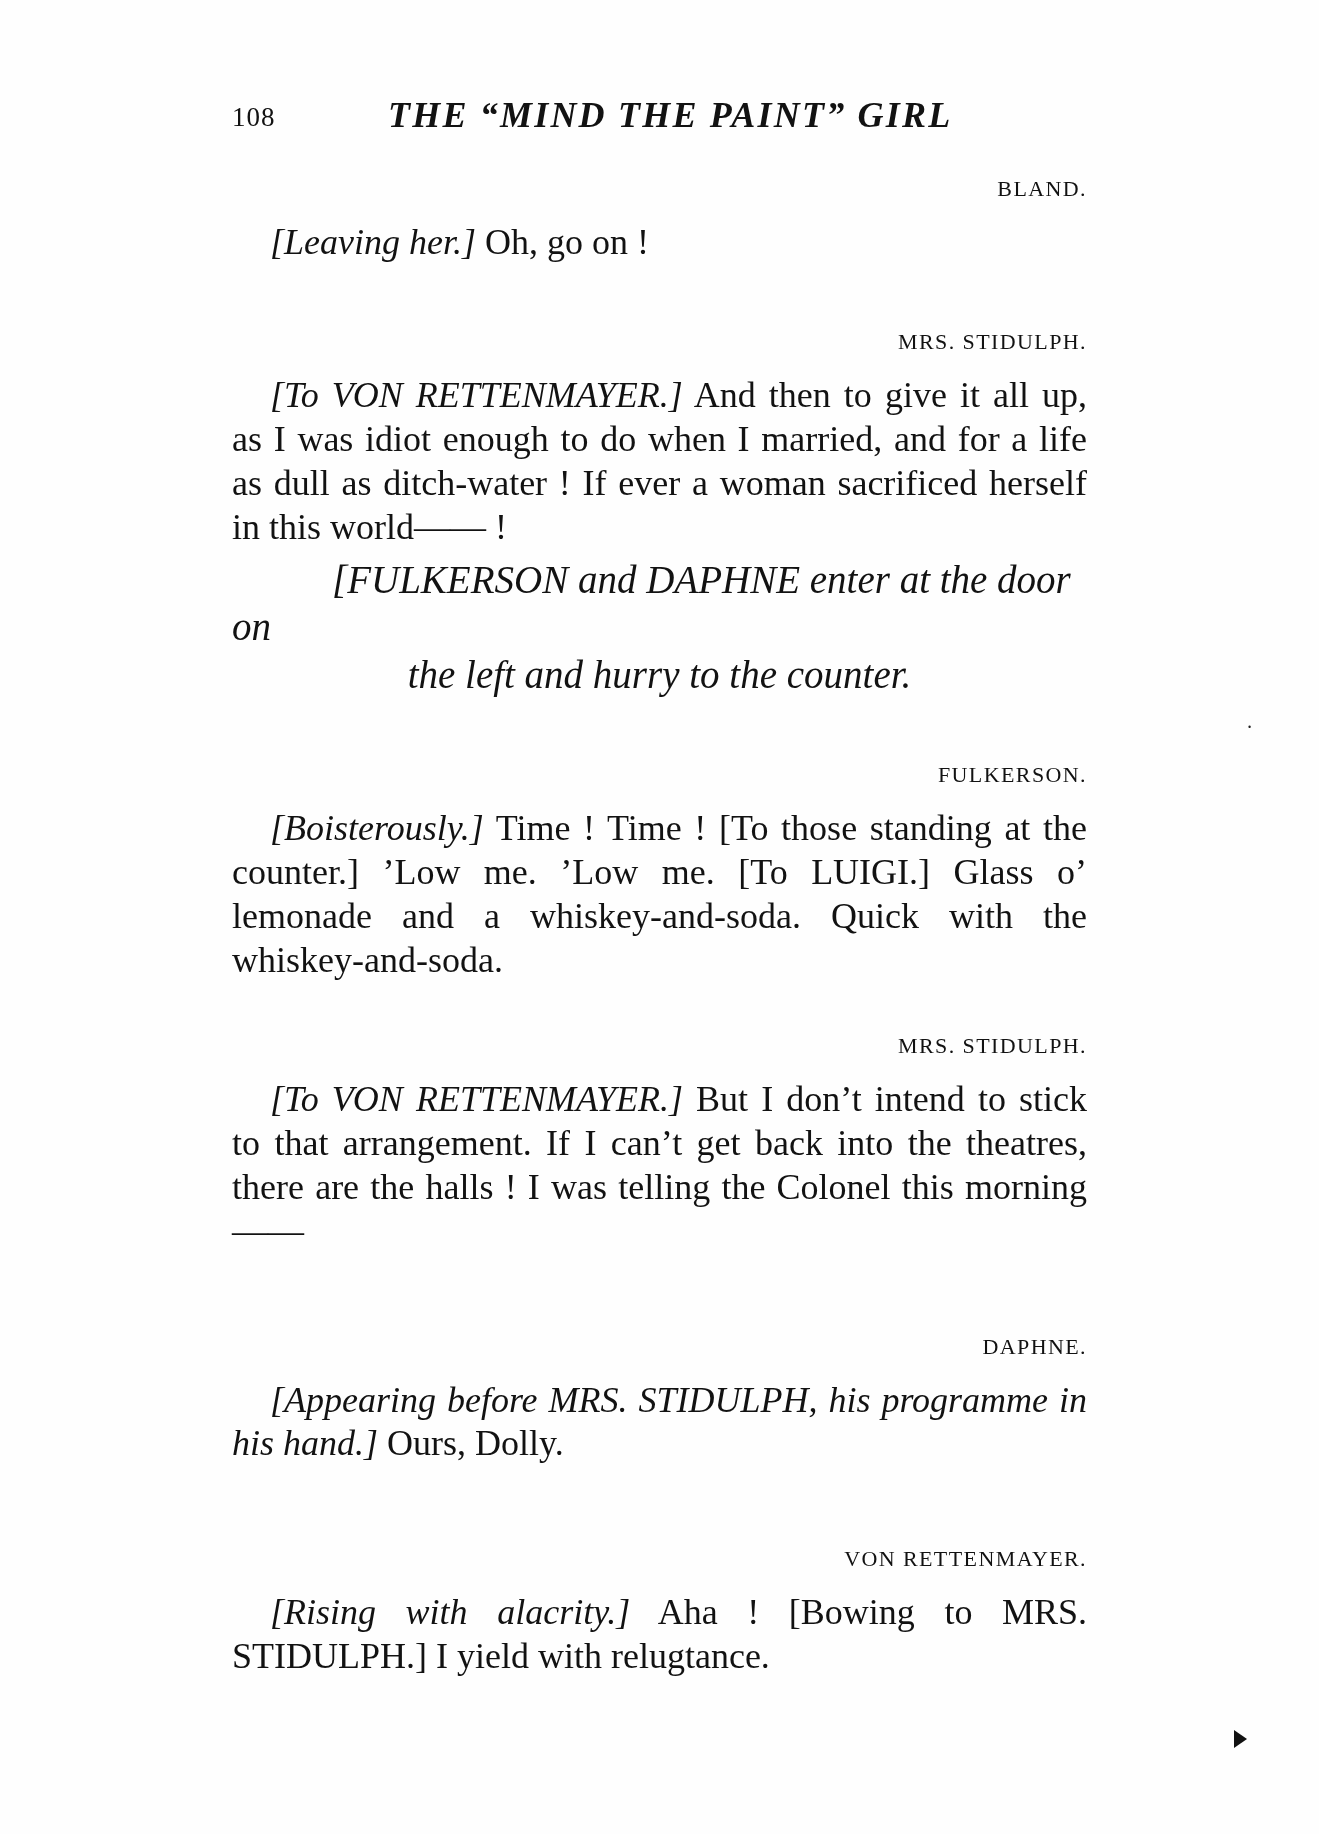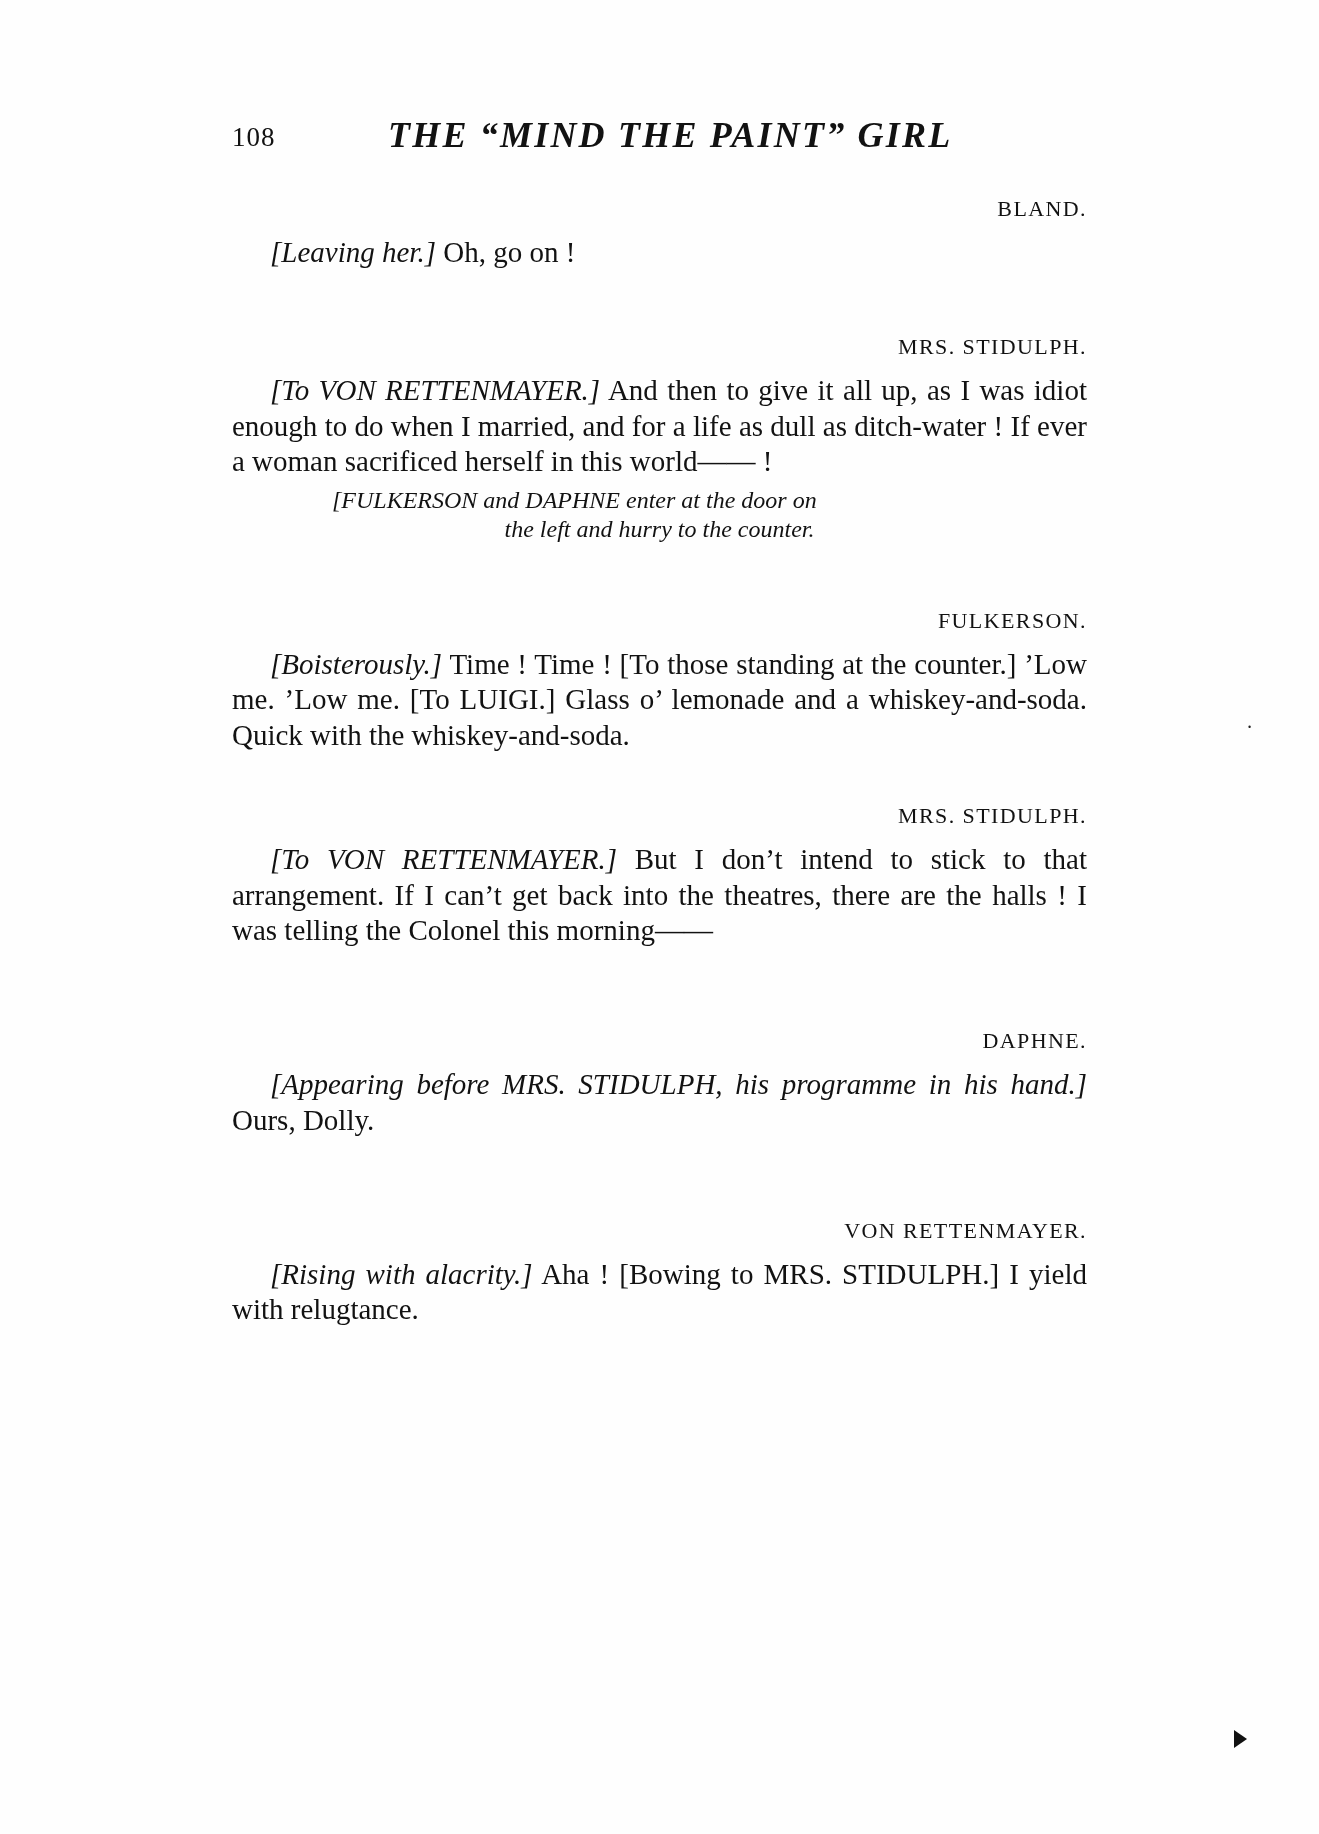--- a/index.html
+++ b/index.html
@@ -26,21 +26,20 @@
     position: absolute;
     left: 232px;
     top: 88px;
     width: 855px;
   }
   
   .runhead {
     position: relative;
     height: 54px;
     margin-bottom: 22px;
-    margin-top: 20px;
   }
   .folio {
     position: absolute;
     left: 0;
     top: 14px;
     font-size: 27px;
     letter-spacing: 1px;
     font-family: "Liberation Serif", serif;
   }
   .runtitle {
@@ -59,33 +58,33 @@
     font-size: 27px;
     letter-spacing: 1.6px;
     margin: 30px 0 12px 0;
   }
   .sc {
     font-size: 22px;
     letter-spacing: 1.4px;
   }
   
   p.line {
-    margin: 0 0 0 0;
-    font-size: 29px;
+    margin: 18px 0 0 0;
+    font-size: 36px;
     line-height: 1.22;
     text-align: justify;
     text-justify: inter-word;
     text-indent: 38px;
   }
   .stage {
     font-style: italic;
   }
   
   .sd-block {
-    font-size: 24px;
+    font-size: 39px;
     line-height: 1.22;
     margin: 6px 0 0 0;
     text-align: center;
     font-style: italic;
   }
   .sd-block .first {
     display: block;
     text-align: left;
     text-indent: 100px;
   }

